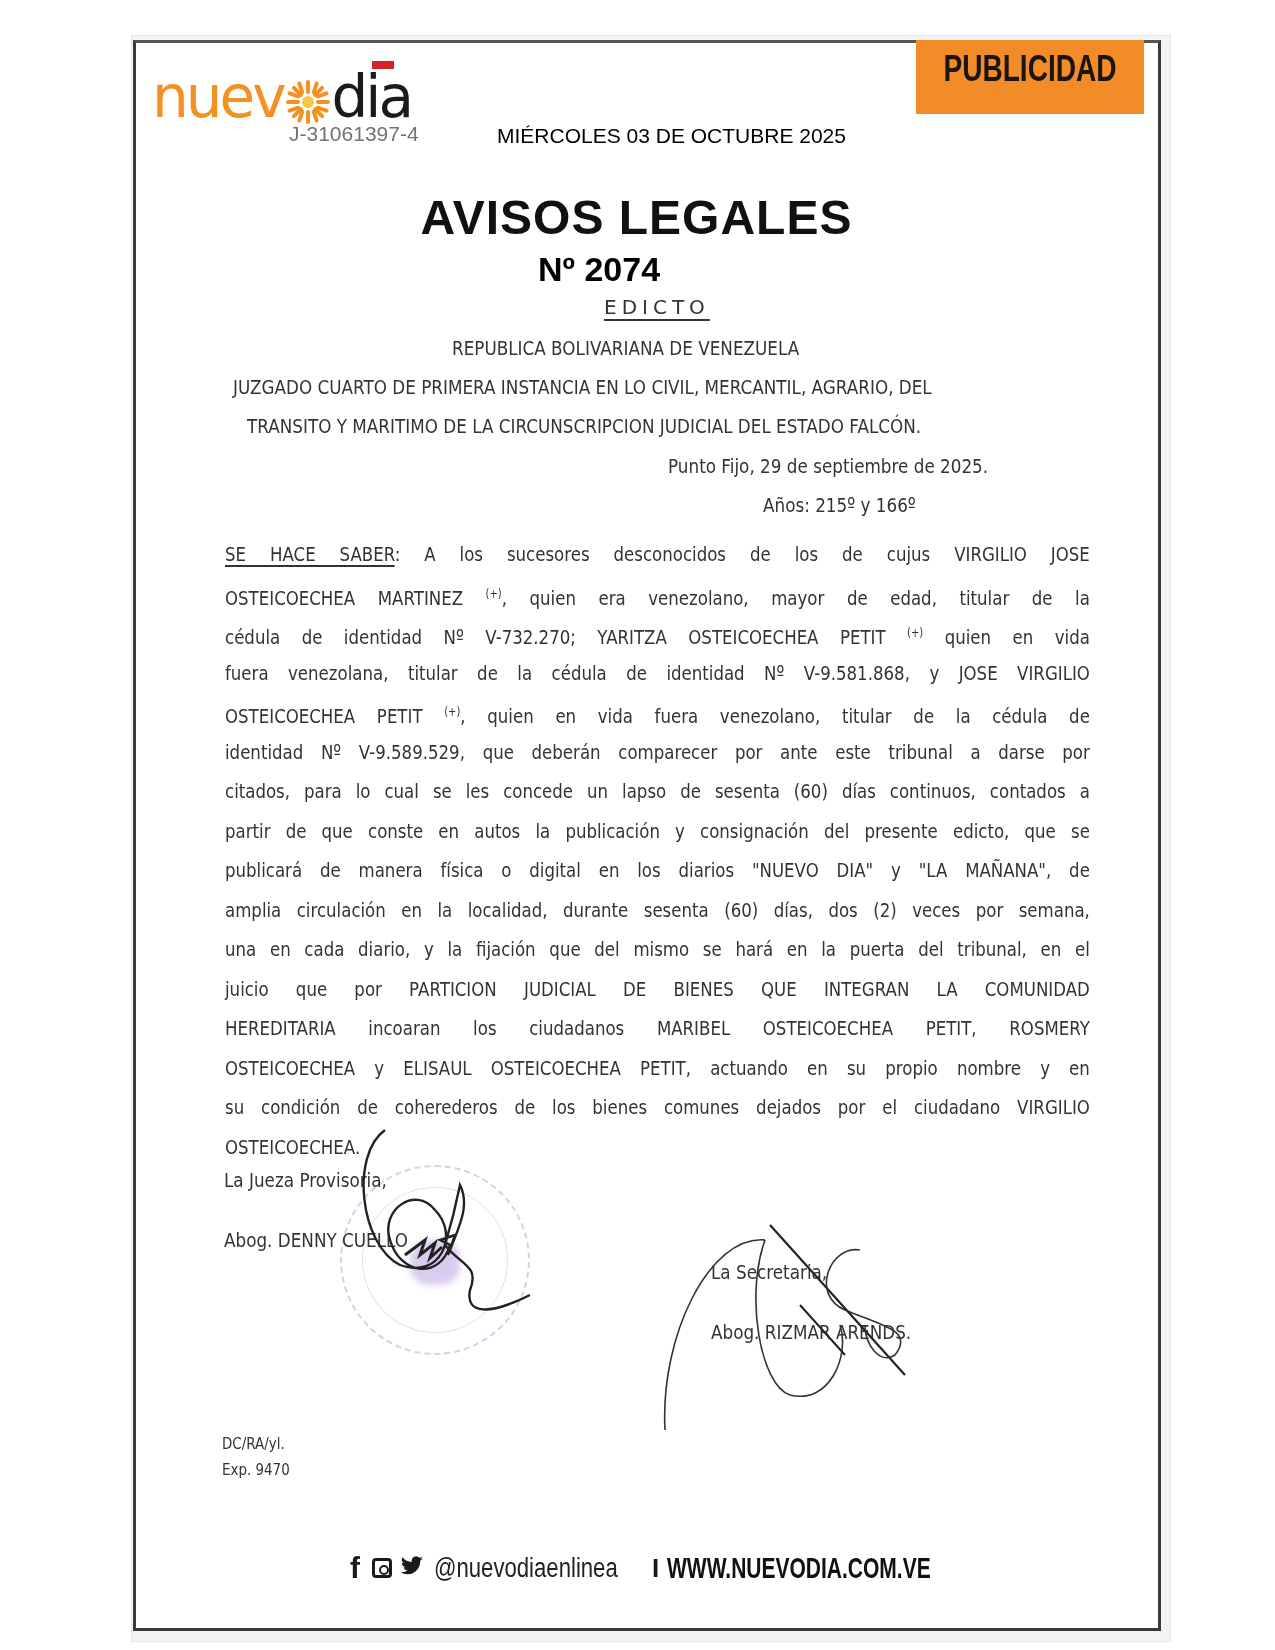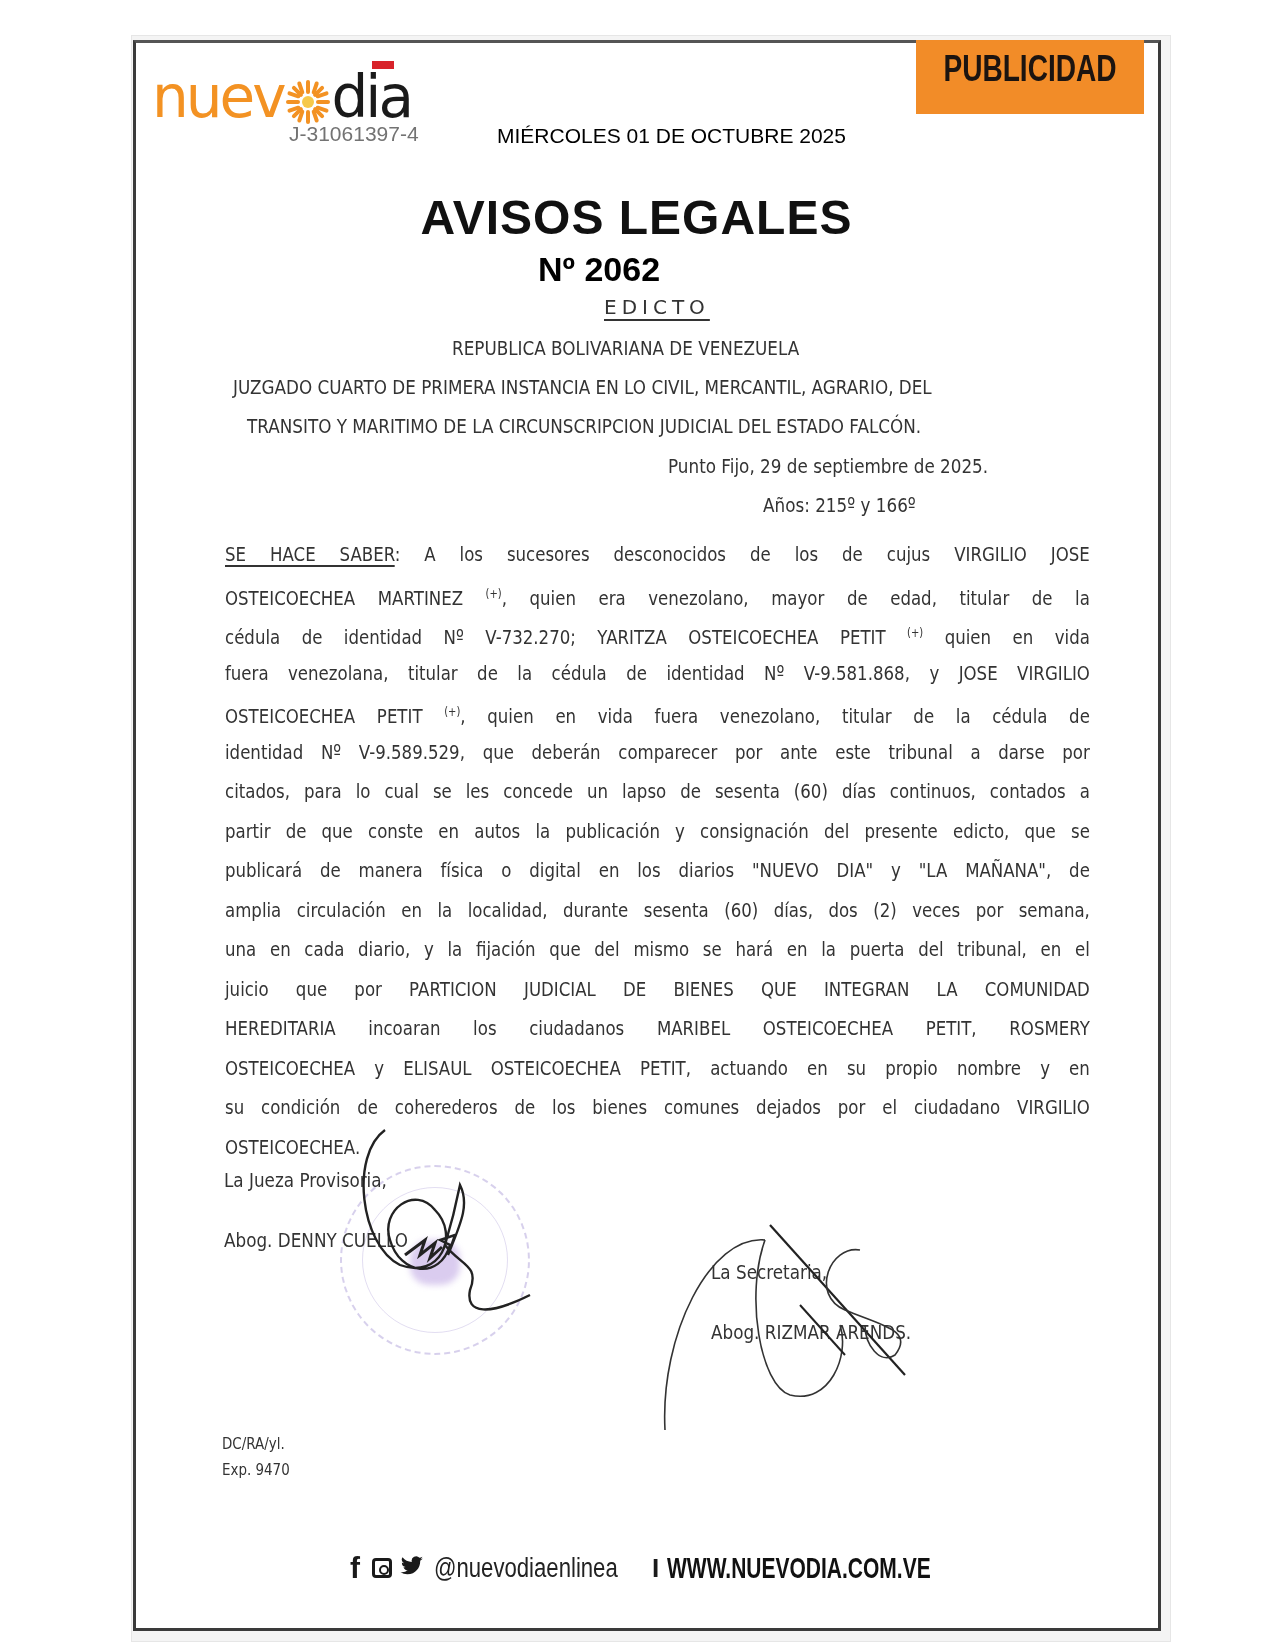--- a/index.html
+++ b/index.html
@@ -287,27 +287,27 @@
       </g>
       <circle cx="23" cy="23" r="6" fill="#f6c94a"></circle>
     </svg>
   </span>
   <span class="dia">
     <span class="dia-bar"></span>
     <span>dia</span>
   </span>
 </div>
 <div class="rif">J-31061397-4</div>
-<div class="pub-date">MIÉRCOLES 01 DE OCTUBRE 2025</div>
+<div class="pub-date">MIÉRCOLES 03 DE OCTUBRE 2025</div>
 <div class="pub-wrap">
   <span>PUBLICIDAD</span>
 </div>
 
 <div class="title"><span>AVISOS LEGALES</span></div>
-<div class="number">Nº 2062</div>
+<div class="number">Nº 2074</div>
 
 <div class="center-line edicto">EDICTO</div>
 <div class="center-line republica">REPUBLICA BOLIVARIANA DE VENEZUELA</div>
 <div class="center-line juzgado1">JUZGADO CUARTO DE PRIMERA INSTANCIA EN LO CIVIL, MERCANTIL, AGRARIO, DEL</div>
 <div class="center-line juzgado2">TRANSITO Y MARITIMO DE LA CIRCUNSCRIPCION JUDICIAL DEL ESTADO FALCÓN.</div>
 <div class="center-line place-date">Punto Fijo, 29 de septiembre de 2025.</div>
 <div class="center-line anos">Años: 215º y 166º</div>
 
 <div class="body-text" id="body-text">
     <div class="body-line"><span class="underline">SE HACE SABER</span>: A los sucesores desconocidos de los de cujus VIRGILIO JOSE</div>

